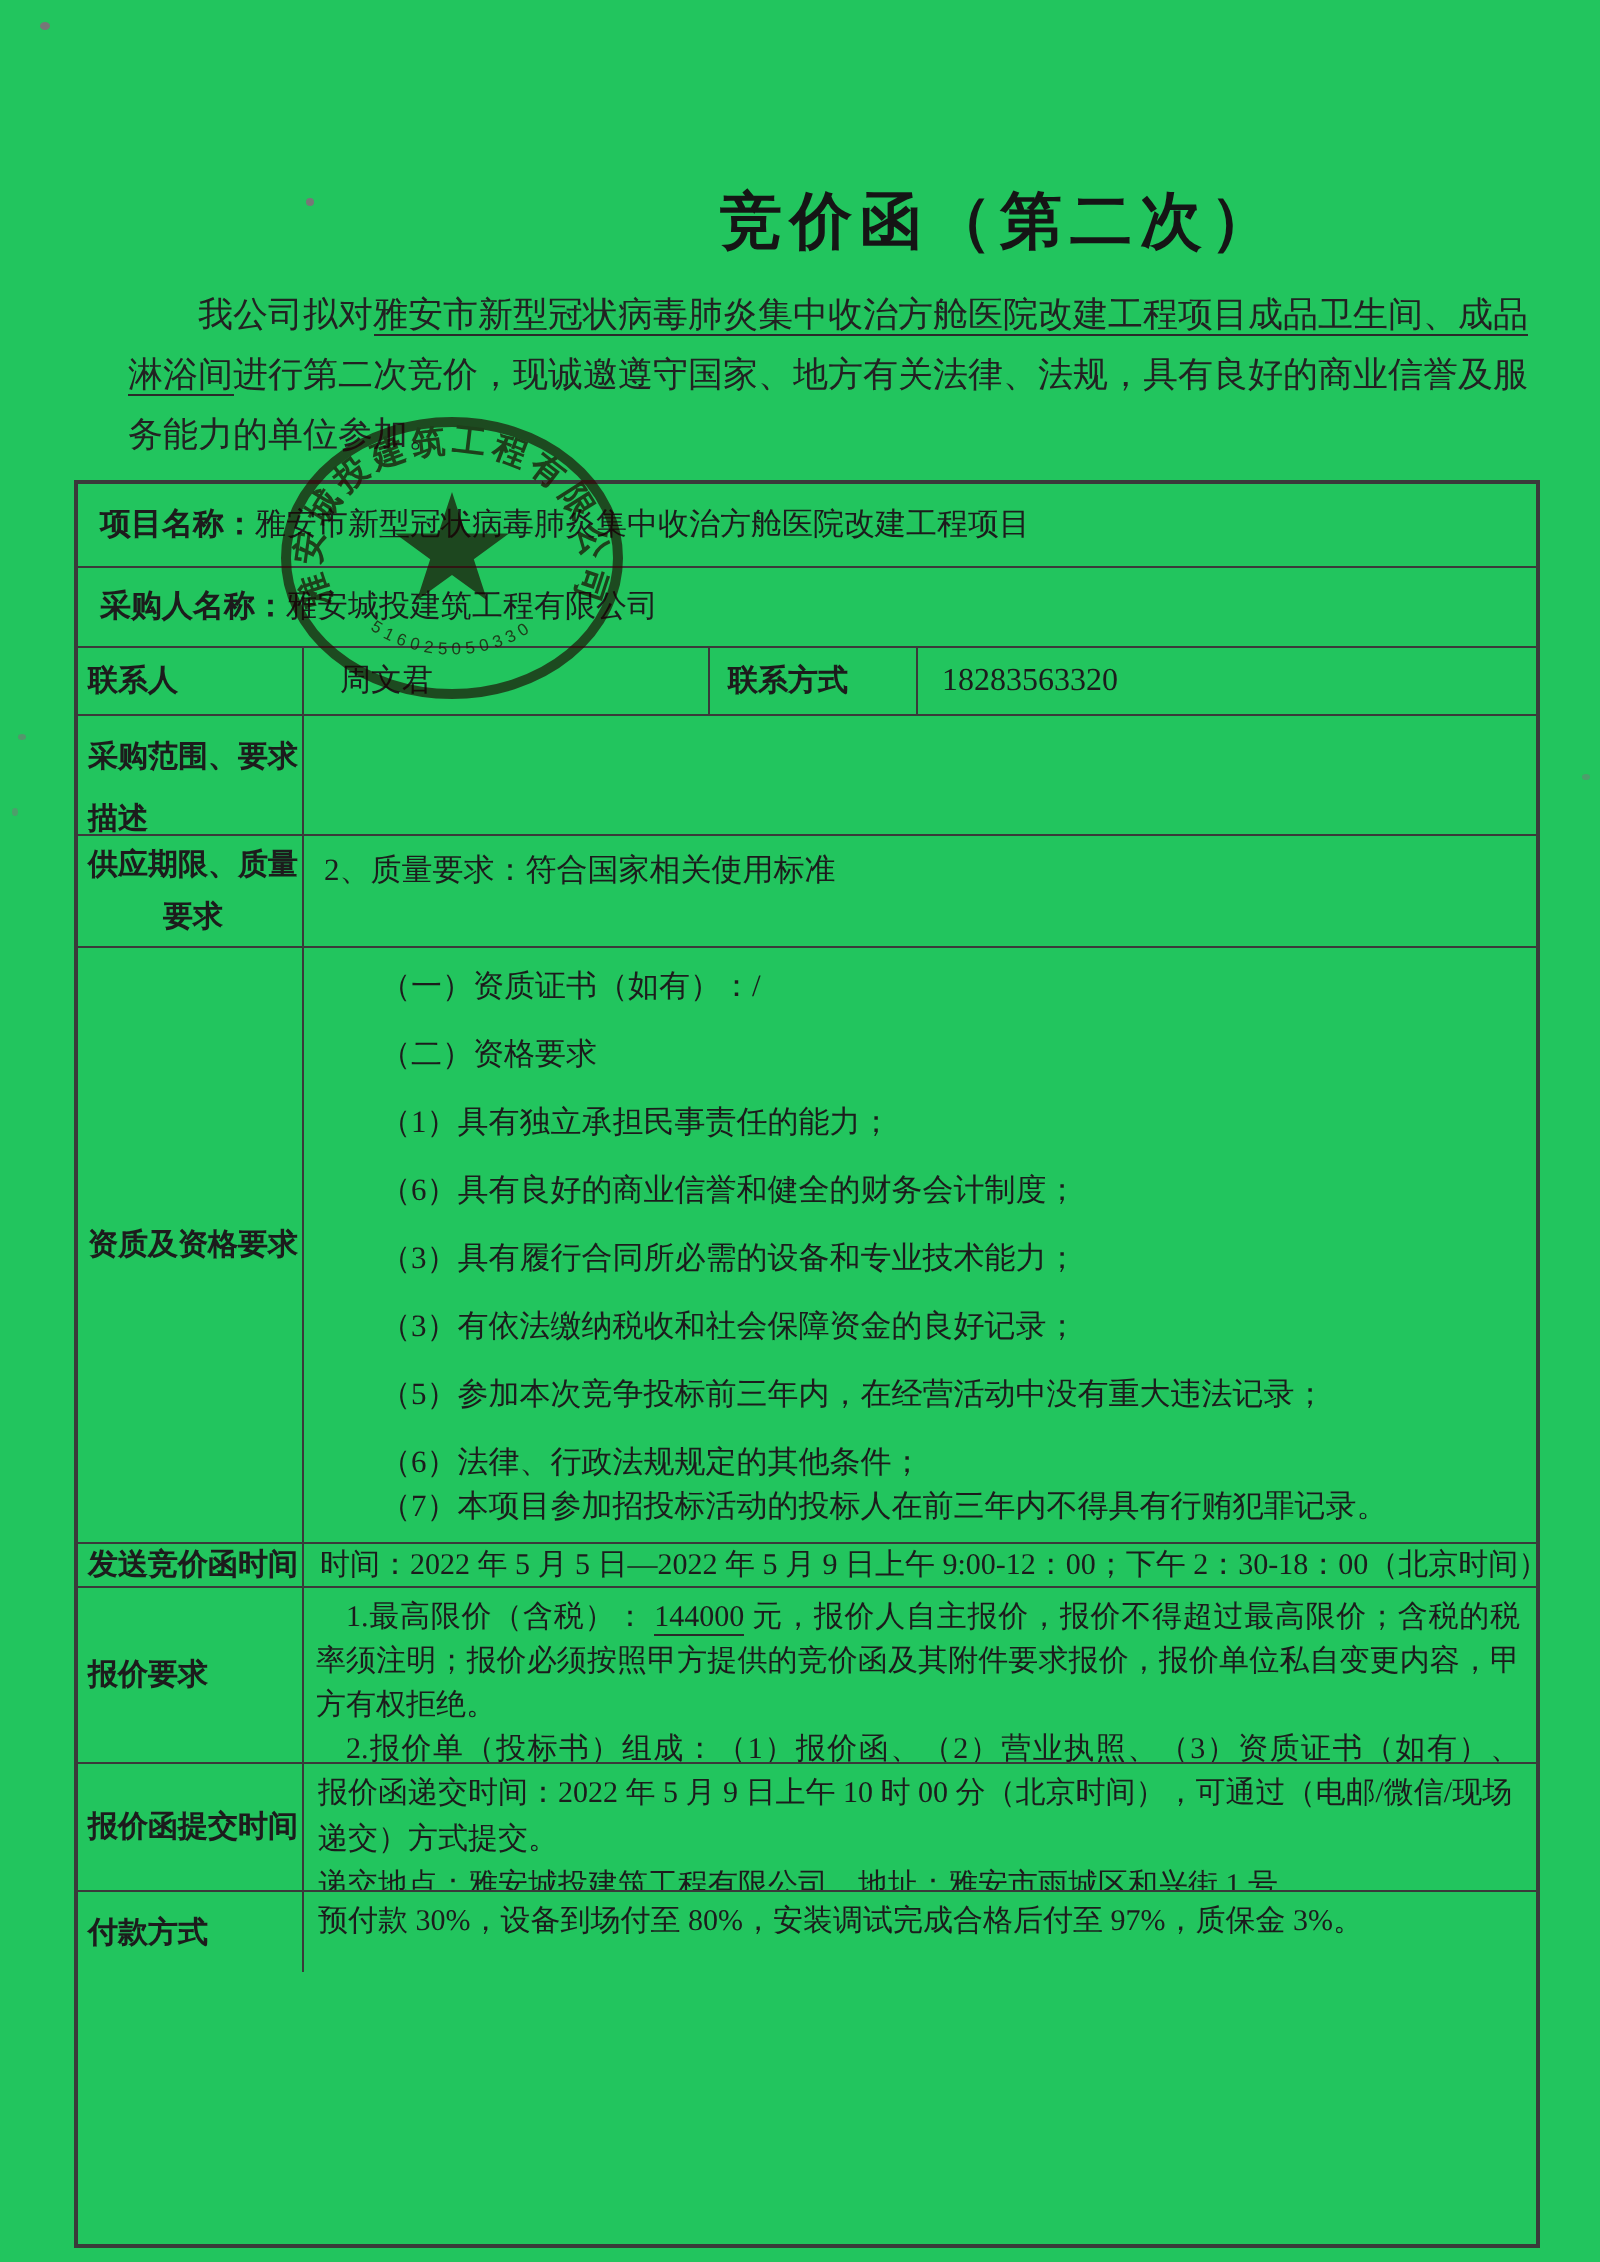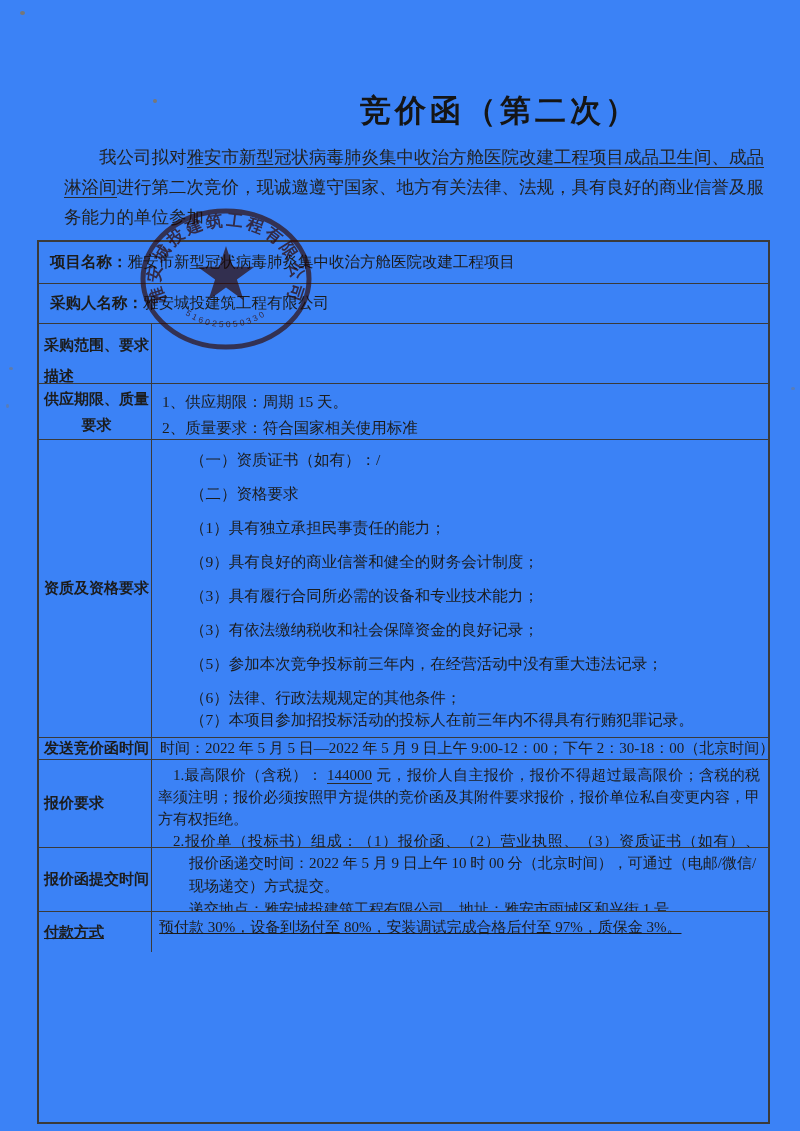--- a/index.html
+++ b/index.html
@@ -1,18 +1,18 @@
 <!DOCTYPE html>
 <html><head>
 <meta charset="utf-8">
 <style>
   html,body { margin:0; padding:0; background:#e8e8e8; }
   .page {
     position:relative; width:800px; height:1131px; margin:0 auto;
-    background:#3b82f6; overflow:hidden; color:#1c1c1c;
+    background:#22c55e; overflow:hidden; color:#1c1c1c;
     font-family:"Liberation Serif", serif;
   }
   .speck { position:absolute; background:#777; border-radius:50%; }
 
   .title {
     position:absolute; top:90px; left:220px; width:560px; margin:0;
     text-align:center; font-size:31px; font-weight:bold; letter-spacing:4px;
     color:#151515;
   }
   .intro {
@@ -42,35 +42,35 @@
   
   .r1 { height:42px; }
   .r2 { height:40px; }
   .r3 { height:34px; }
   .r4 { height:60px; }
   .r5 { height:56px; }
   .r6 { height:298px; }
   .r7 { height:22px; }
   .r8 { height:88px; }
   .r9 { height:64px; }
-  .r10 { height:40px;text-decoration:underline; }
+  .r10 { height:40px; }
 
   .c-name { width:203px; flex:none; border-right:1.5px solid #3a3a3a; display:flex; align-items:center; padding-left:18px; }
   .c-mlabel { width:104px; flex:none; border-right:1.5px solid #3a3a3a; display:flex; align-items:center; font-weight:bold; font-size:15px; padding-left:9px; }
   .c-phone { flex:1; display:flex; align-items:center; padding-left:12px; font-size:16px; }
 
   .scope-val { flex:1; padding:7px 6px 0 34px; }
   .supply-val { flex:1; padding:5px 6px 0 10px; line-height:26px; }
   .qual-val { flex:1; padding:9px 10px 0 38px; }
   .qline { line-height:22px; margin:0 0 12px 0; }
   .qline.tight { margin-bottom:0; }
   .time-val { flex:1; display:flex; align-items:center; padding-left:8px; white-space:nowrap; font-size:15px; }
   .quote-val { flex:1; padding:4px 8px 0 6px; }
   .quote-val p { margin:0; text-indent:1em; line-height:22px; font-size:15px; text-align:justify; }
-  .submit-val { flex:1; padding:4px 8px 0 7px; line-height:23px; font-size:15px;margin-left:30px; }
+  .submit-val { flex:1; padding:4px 8px 0 7px; line-height:23px; font-size:15px; }
   .pay-val { flex:1; padding:4px 8px 0 7px; line-height:22px; font-size:15px; }
 
   .seal {
     position:absolute; left:137px; top:204px; width:178px; height:150px;
     mix-blend-mode:multiply; opacity:0.88;
   }
 </style>
 </head>
 <body>
 
@@ -95,48 +95,61 @@
       </div>
     </div>
 
     <div class="row r2">
       <div class="cell full">
         <span class="b">采购人名称：</span>
           <span>雅安城投建筑工程有限公司</span>
       </div>
     </div>
 
+    <div class="row r3">
+      <div class="cell lbl">
+          <span>联系人</span>
+        </div>
+      <div class="cell c-name">
+          <span>周文君</span>
+        </div>
+      <div class="cell c-mlabel">
+          <span>联系方式</span>
+        </div>
+      <div class="cell c-phone">
+          <span>18283563320</span>
+        </div>
+    </div>
 
     <div class="row r4">
       <div class="cell lbl" style="justify-content:flex-start; padding-top:6px; line-height:31px;">
         <span>采购范围、要求</span>
         <span>描述</span>
       </div>
     </div>
 
     <div class="row r5">
       <div class="cell lbl" style="line-height:26px;">
         <span>供应期限、质量</span>
         <span class="l2c">要求</span>
       </div>
       <div class="cell supply-val">
-        <div>1、供应期限：周期 15 天。</div>
         <div>2、质量要求：符合国家相关使用标准</div>
       </div>
     </div>
 
     <div class="row r6">
       <div class="cell lbl">
           <span>资质及资格要求</span>
         </div>
       <div class="cell qual-val">
         <div class="qline">（一）资质证书（如有）：/</div>
         <div class="qline">（二）资格要求</div>
         <div class="qline">（1）具有独立承担民事责任的能力；</div>
-        <div class="qline">（9）具有良好的商业信誉和健全的财务会计制度；</div>
+        <div class="qline">（6）具有良好的商业信誉和健全的财务会计制度；</div>
         <div class="qline">（3）具有履行合同所必需的设备和专业技术能力；</div>
         <div class="qline">（3）有依法缴纳税收和社会保障资金的良好记录；</div>
         <div class="qline">（5）参加本次竞争投标前三年内，在经营活动中没有重大违法记录；</div>
         <div class="qline tight">（6）法律、行政法规规定的其他条件；</div>
         <div class="qline tight">（7）本项目参加招投标活动的投标人在前三年内不得具有行贿犯罪记录。</div>
       </div>
     </div>
 
     <div class="row r7">
       <div class="cell lbl">

